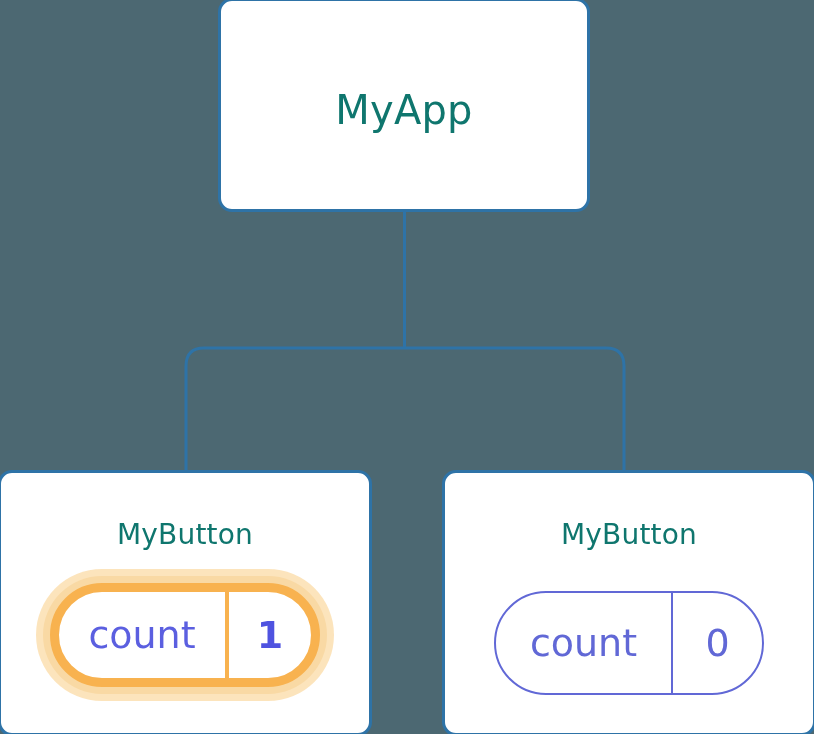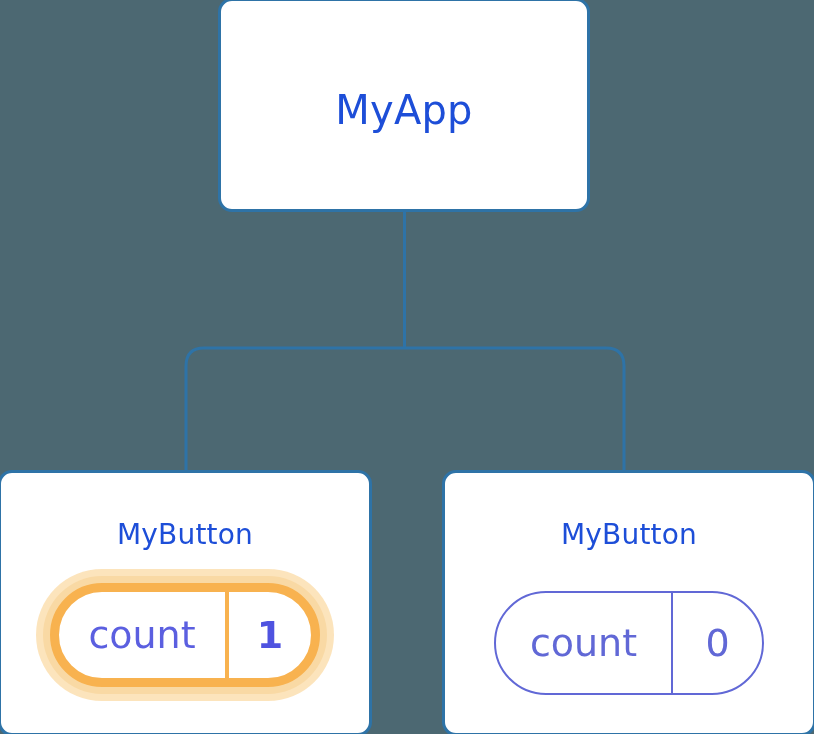--- a/index.html
+++ b/index.html
@@ -53,21 +53,21 @@
     left: 442px;
     top: 470px;
     width: 374px;
   }
 
   .node-title {
     position: absolute;
     left: 0;
     width: 100%;
     text-align: center;
-    color: #1d4ed8;
+    color: #0f766e;
     font-weight: 400;
     letter-spacing: 0.2px;
     white-space: nowrap;
   }
   .node-root .node-title {
     top: 86px;
     font-size: 40px;
   }
   .node-child .node-title {
     top: 45px;

